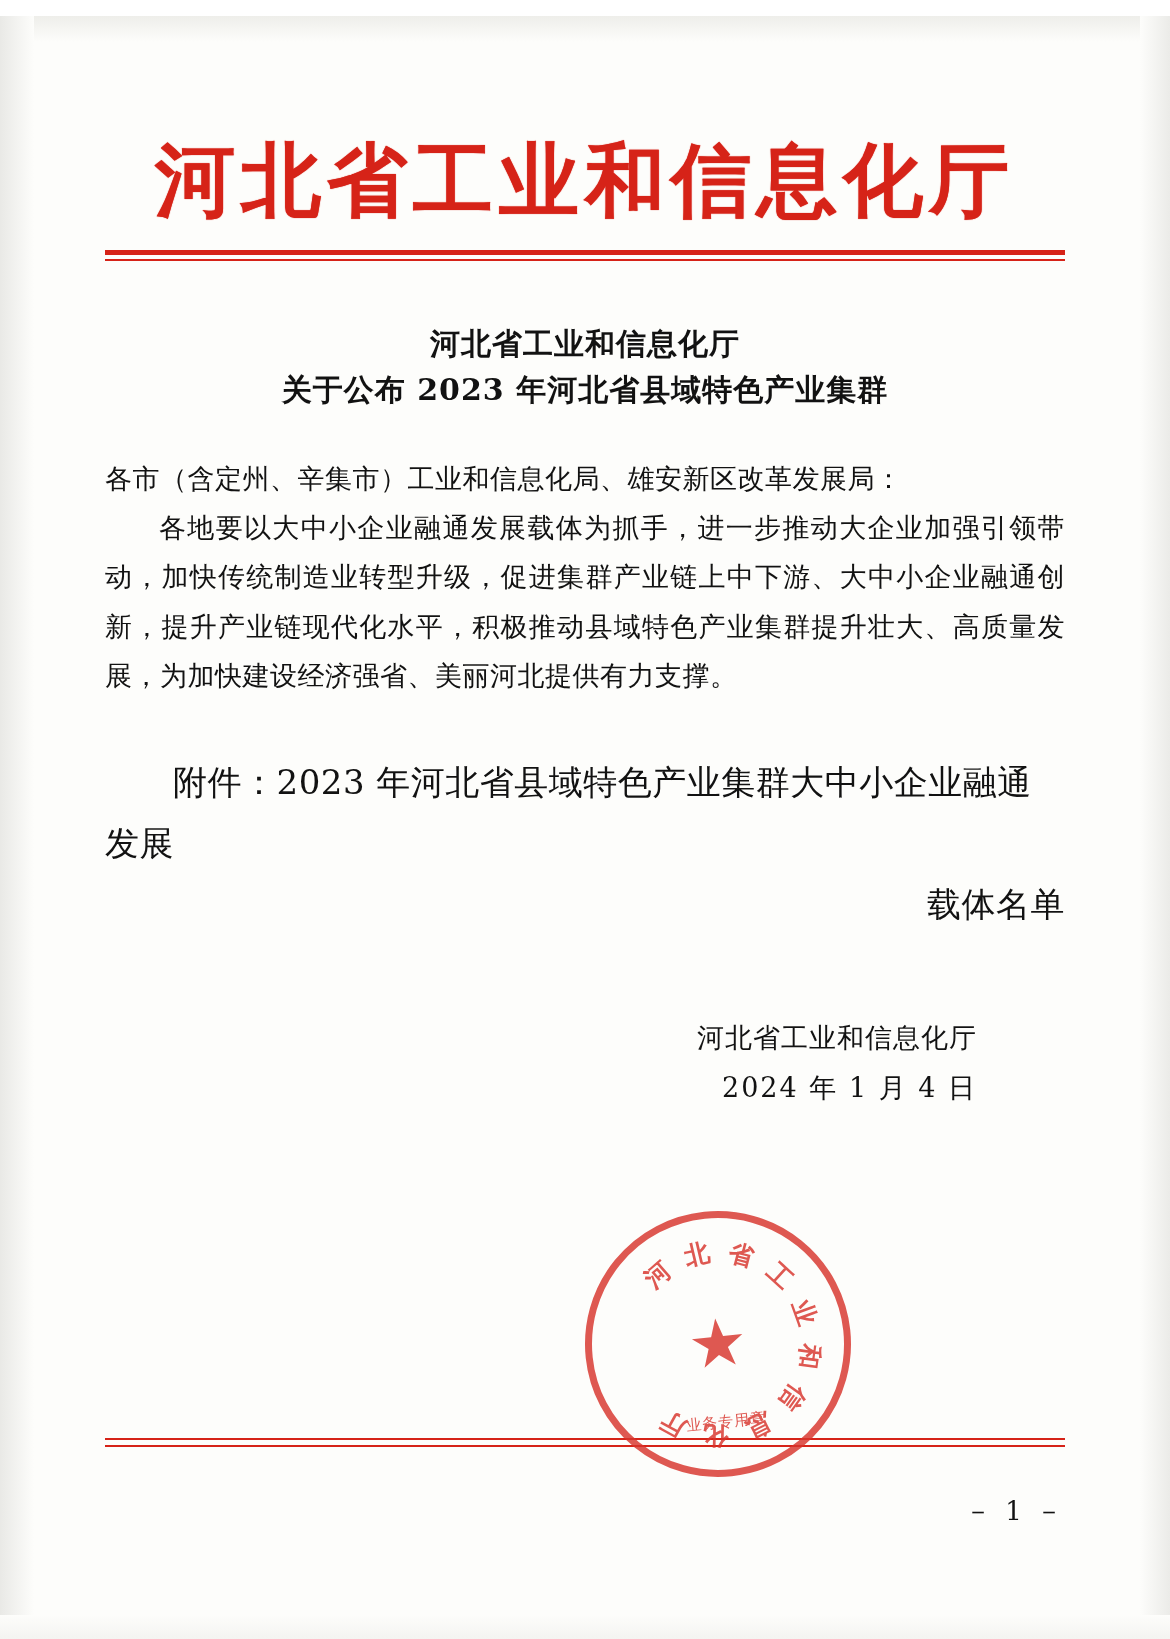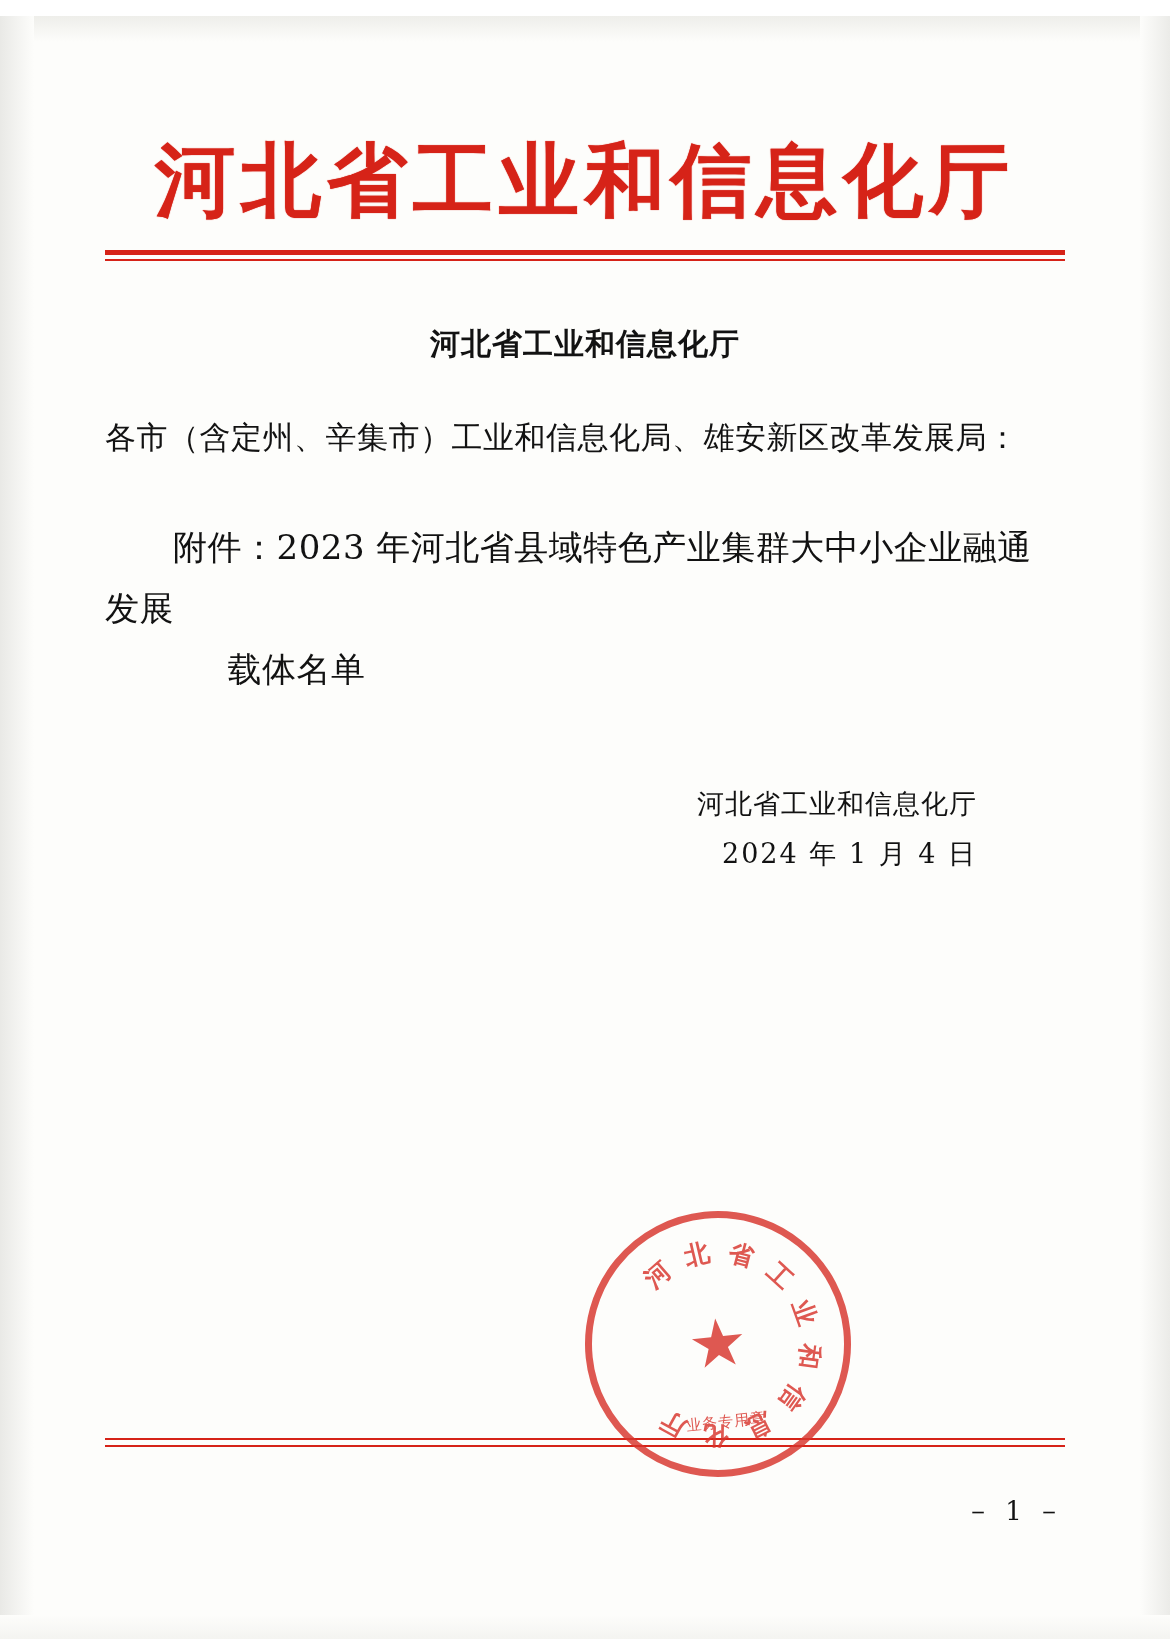--- a/index.html
+++ b/index.html
@@ -89,21 +89,21 @@
     letter-spacing: 1px;
   }
   .doc-title .line {
     display: block;
     white-space: nowrap;
   }
 
   
   .body-text {
     margin-top: 42px;
-    font-size: 31px;
+    font-size: 27px;
     line-height: 1.82;
     color: #121212;
     text-align: justify;
     letter-spacing: 0.5px;
   }
   .body-text p {
     margin: 0;
   }
   .p-indent { text-indent: 2em; }
 
@@ -111,20 +111,21 @@
     margin-top: 52px;
     font-size: 34px;
     line-height: 1.8;
     color: #121212;
     text-indent: 2em;
     letter-spacing: 0.5px;
   }
   .attachment .cont {
     display: block;
     text-indent: 3.6em;
+    text-align: right;
   }
 
   
   .signature {
     position: relative;
     margin-top: 78px;
     text-align: right;
     padding-right: 88px;
     font-size: 27px;
     line-height: 1.85;
@@ -228,24 +229,26 @@
       <div class="letterhead-title">河北省工业和信息化厅</div>
       <div class="letterhead-rules">
         <div class="rule-thick"></div>
         <div class="rule-gap"></div>
         <div class="rule-thin"></div>
       </div>
     </div>
 
     <div class="doc-title">
       <span class="line">河北省工业和信息化厅</span>
+      <span class="line">关于公布 2023 年河北省县域特色产业集群</span>
     </div>
 
     <div class="body-text">
       <p>各市（含定州、辛集市）工业和信息化局、雄安新区改革发展局：</p>
+      <p class="p-indent">各地要以大中小企业融通发展载体为抓手，进一步推动大企业加强引领带动，加快传统制造业转型升级，促进集群产业链上中下游、大中小企业融通创新，提升产业链现代化水平，积极推动县域特色产业集群提升壮大、高质量发展，为加快建设经济强省、美丽河北提供有力支撑。</p>
     </div>
 
     <div class="attachment">
       <span>附件：</span><span>2023 年河北省县域特色产业集群大中小企业融通发展</span>
       <span class="cont">载体名单</span>
     </div>
 
     <div class="signature">
       <div>河北省工业和信息化厅</div>
       <div class="sig-date">2024 年 1 月 4 日</div>

